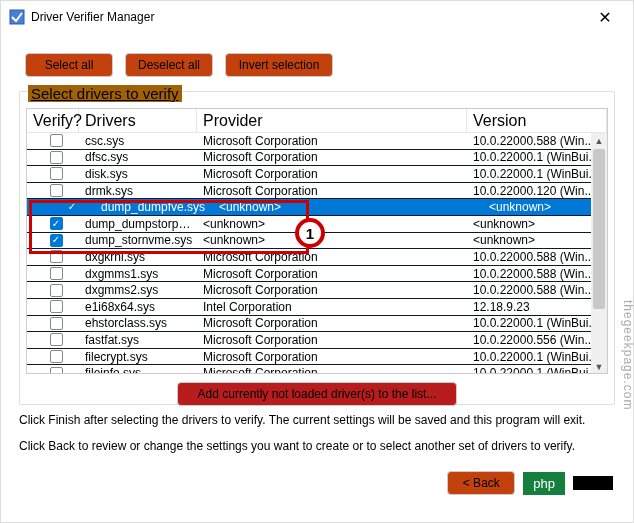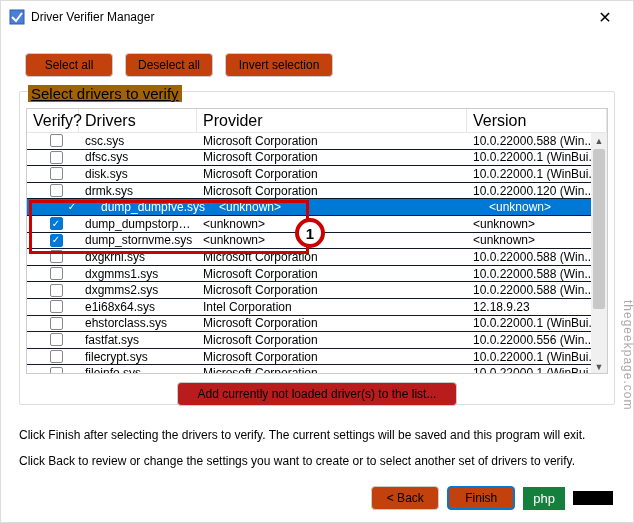--- a/index.html
+++ b/index.html
@@ -32,21 +32,21 @@
 .row .cell-provider { width: 270px; }
 .row .cell-version { flex: 1; }
 .row.sel { background: #0078d7; color: #fff; padding-left: 16px; }
 .chk { width: 13px; height: 13px; border: 1px solid #888; border-radius: 2px; background: #fff; display:inline-flex; align-items:center; justify-content:center; }
 .chk.checked { background: #0078d7; border-color: #0078d7; }
 .chk.checked::after { content: "✓"; color:#fff; font-size:10px; line-height:1; }
 .scrollbar { position:absolute; right:0; top:24px; width:16px; height:242px; background:#f0f0f0; }
 .scrollbar .arrow { height:16px; display:flex; align-items:center; justify-content:center; font-size:9px; color:#555; }
 .scrollbar .thumb { position:absolute; left:2px; width:12px; background:#c8c8c8; border-radius:2px; top:16px; height:160px; }
 .add-btn { display:block; margin: 8px auto 0; width: 280px; padding: 4px 0; font-size:12px; border:1px solid #ccc; border-radius:4px; background:#b91c1c; cursor:pointer; text-align:center; }
-.info-text { font-size: 12px; color:#000; margin-top: 23px; }
+.info-text { font-size: 12px; color:#000; margin-top: 8px; }
 .info-text.second { margin-top: 12px; }
 .footer { display:flex; gap:8px; justify-content:flex-end; margin-top:18px; padding-right: 2px; align-items:center; }
 .footer .btn { width: 68px; padding:4px 0; }
 .footer .finish { border-color:#0078d7; box-shadow: 0 0 0 1px #0078d7 inset; }
 .php-badge { background:#15803d; color:#fff; font-size:13px; padding:4px 10px; font-weight:500; }
 .black-strip { background:#000; width:40px; height:14px; display:inline-block; }
 .red-box { position:absolute; border:3px solid #cc0000; pointer-events:none; }
 .marker { position:absolute; width:30px; height:30px; border:4px solid #cc0000; border-radius:50%; background:#fff; display:flex; align-items:center; justify-content:center; font-weight:bold; font-size:15px; color:#000; pointer-events:none; }
 .watermark { position:absolute; right:-1px; top:300px; writing-mode: vertical-rl; font-size:12px; color:#aaa; letter-spacing:1px; }
 </style>
@@ -215,20 +215,19 @@
       </div>
 
       <div class="add-btn">Add currently not loaded driver(s) to the list...</div>
     </div>
 
     <div class="info-text">Click Finish after selecting the drivers to verify. The current settings will be saved and this program will exit.</div>
     <div class="info-text second">Click Back to review or change the settings you want to create or to select another set of drivers to verify.</div>
 
     <div class="footer">
       <div class="btn">&lt; Back</div>
-      <div class="btn finish">Finish</div>
       <span class="php-badge">php</span>
       <span class="black-strip"></span>
     </div>
   </div>
 </div>
 
 <div class="watermark">thegeekpage.com</div>
 
 </body></html>

